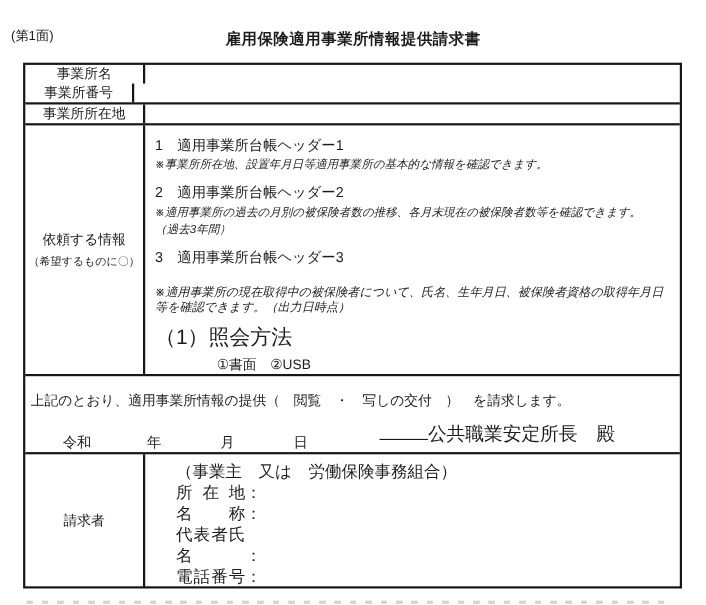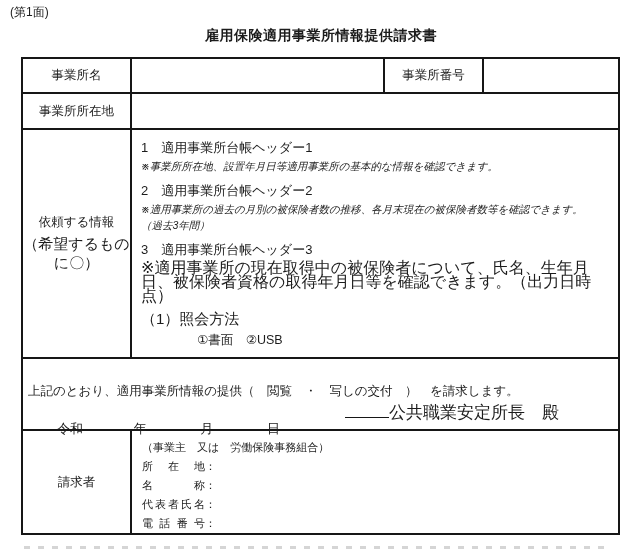--- a/index.html
+++ b/index.html
@@ -4,67 +4,67 @@
 <style>
   html,body{margin:0;padding:0;background:#ffffff;}
   .page{
     position:relative;
     width:642px;height:550px;
     background:#ffffff;
     font-family:"Liberation Sans","DejaVu Sans",sans-serif;
     color:#1c1c1c;
     overflow:hidden;
   }
-  .page-label{position:absolute;left:10px;top:4px;font-size:12px;}
+  .page-label{position:absolute;left:10px;top:24px;font-size:12px;}
   .doc-title{
     position:absolute;left:0;top:27px;width:100%;
     text-align:center;font-size:14px;font-weight:bold;letter-spacing:.5px;
   }
   .form-table{
     position:absolute;left:21px;top:57px;width:599px;height:478px;
     border:2px solid #161616;box-sizing:border-box;
     display:flex;flex-direction:column;background:#fff;
   }
   .row{display:flex;box-sizing:border-box;}
-  .row-office{height:36px;border-bottom:2px solid #161616;}
+  .row-office{height:36px;border-bottom:2px solid #161616;flex-direction:column;}
   .row-address{height:36px;border-bottom:2px solid #161616;}
   .row-info{height:233px;border-bottom:2px solid #161616;}
   .row-declare{height:72px;border-bottom:2px solid #161616;position:relative;display:block;}
   .row-requester{flex:1;}
   .cell{box-sizing:border-box;}
   .label-col{
     width:109px;border-right:2px solid #161616;
     display:flex;flex-direction:column;align-items:center;justify-content:center;
     text-align:center;font-size:12.5px;flex:0 0 auto;
   }
   .val{flex:1;}
   .val-name{width:253px;border-right:2px solid #161616;flex:0 0 auto;}
   .label2{
     width:99px;border-right:2px solid #161616;flex:0 0 auto;
     display:flex;align-items:center;justify-content:center;font-size:12.5px;
   }
-  .info-label-sub{font-size:15px;margin-top:4px;}
+  .info-label-sub{font-size:10px;margin-top:4px;}
   .info-content{flex:1;padding:2px 6px 0 9px;}
   .item-h{font-size:13px;margin-top:7px;}
   .item-note{font-size:10.5px;line-height:14px;margin-top:2px;font-style:italic;}
-  .item-note3{font-size:16px;line-height:14px;margin-top:2px;max-width:474px;}
-  .method-h{font-size:15px;margin-top:7px;}
+  .item-note3{font-size:11px;line-height:14px;margin-top:16px;max-width:474px;font-style:italic;}
+  .method-h{font-size:19px;margin-top:7px;}
   .method-opts{font-size:12.5px;margin-top:3px;margin-left:56px;}
   .mt8{margin-top:9px;}
-  .declare-sentence{font-size:12.5px;padding:24px 0 0 5px;}
+  .declare-sentence{font-size:12.5px;padding:14px 0 0 5px;}
   .date-line{font-size:13px;margin-top:20px;}
   .date-line .era{margin-left:34px;}
   .date-line .yy{margin-left:47px;}
   .date-line .mm{margin-left:50px;}
   .date-line .dd{margin-left:50px;}
   .office-head-line{
     position:absolute;left:322px;bottom:5px;font-size:17px;
   }
   .sign-line{display:inline-block;width:44px;border-bottom:1px solid #161616;height:13px;}
-  .requester-content{flex:1;padding:7px 0 0 10px;font-size:11px;line-height:19px;}
+  .requester-content{flex:1;padding:7px 0 0 28px;font-size:15px;line-height:19px;}
   .fname{display:inline-block;width:63px;text-align:justify;text-align-last:justify;}
   .remnant{
     position:absolute;left:24px;top:546px;width:586px;height:3px;
     background:repeating-linear-gradient(90deg,rgba(150,150,150,.4) 0 6px,transparent 6px 14px);
   }
 </style>
 </head>
 <body>
 
 <div class="page">

